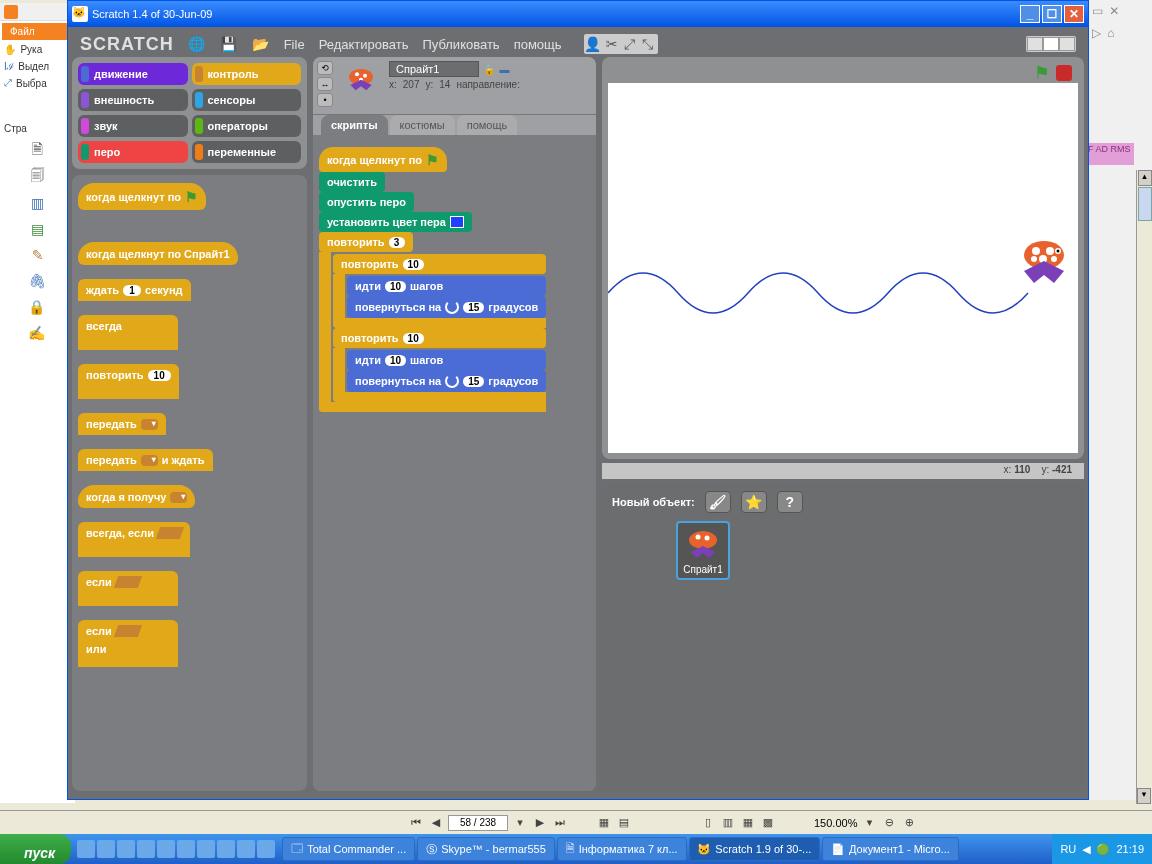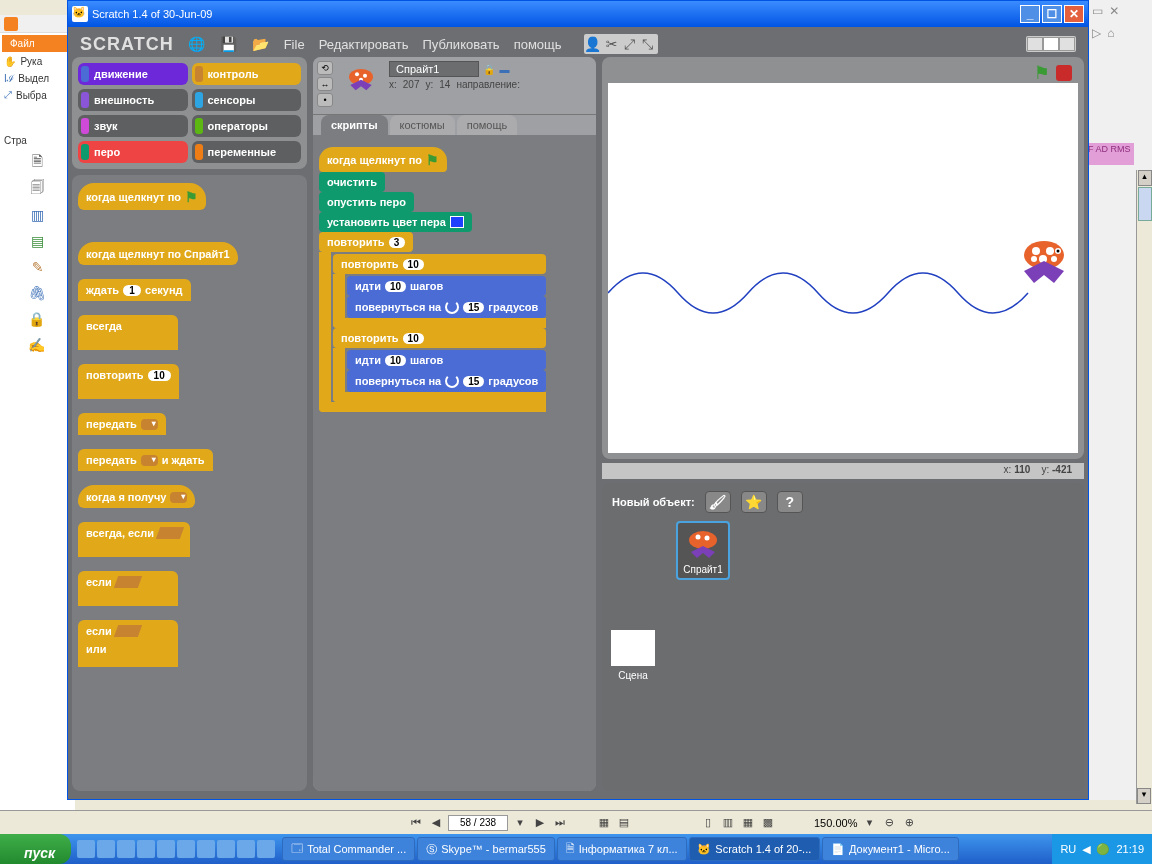--- a/index.html
+++ b/index.html
@@ -3,21 +3,21 @@
 <meta charset="utf-8">
 <style>
 * { box-sizing: border-box; margin: 0; padding: 0; font-family: Tahoma, Arial, sans-serif; }
 body { background: #ece9d8; width: 1152px; height: 864px; overflow: hidden; position: relative; }
 
 
 .bg-right { position:absolute; right:0; top:0; width:65px; height:800px; background:#f0f0f0; border-left:1px solid #ccc;}
 .bg-tab-pink {position:absolute; top:143px; right:18px; width:48px; height:22px; background:#e29ed6; font-size:9px; color:#903080; padding:2px; line-height:9px;}
 
 
-.left-dock { position:absolute; left:0; top:15px; width:75px; height:800px; background:#fff; }
+.left-dock { position:absolute; left:0; top:3px; width:75px; height:800px; background:#fff; }
 .left-dock .btn { display:flex; align-items:center; gap:4px; font-size:10px; color:#333; padding:2px 4px; white-space:nowrap; overflow:hidden;}
 .left-dock .filebtn{background:#f58220;color:#fff;font-size:10px;padding:3px 8px;margin:2px;}
 .left-dock .ic{width:22px;height:22px;display:flex;align-items:center;justify-content:center;font-size:14px;margin:4px auto;color:#555;}
 
 
 .scratch-window { position:absolute; left:67px; top:0; width:1022px; height:800px; background:#ece9d8; border:1px solid #0054e3;}
 .title-bar { height:26px; background:linear-gradient(to bottom,#3b8cff,#0054e3); display:flex; align-items:center; padding:0 4px; color:#fff; font-size:11px;}
 .title-bar .ti-icon{width:16px;height:16px;background:#fff;border-radius:2px;margin-right:4px;}
 .title-bar .win-controls{margin-left:auto;display:flex;gap:2px;}
 .title-bar .wc{width:20px;height:18px;border:1px solid #fff;background:#4f8fe6;display:flex;align-items:center;justify-content:center;font-size:12px;font-weight:bold;}
@@ -407,26 +407,20 @@
                   <svg viewBox="0 0 44 36">
                     <ellipse cx="22" cy="14" rx="14" ry="9" fill="#e8632c"></ellipse>
                     <circle cx="17" cy="11" r="2.5" fill="#fff"></circle>
                     <circle cx="26" cy="12" r="2.5" fill="#fff"></circle>
                     <path d="M10 26 L22 20 L34 26 L28 32 L22 27 L16 32 Z" fill="#7b3fb8"></path>
                   </svg>
                 </div>
               <span>Спрайт1</span>
             </div>
           </div>
-          <div style="position:relative;margin-top:50px;">
-            <div class="stage-thumb">
-              <div class="tbox"></div>
-              <span>Сцена</span>
-            </div>
-          </div>
         </div>
       </div>
     </div>
   </div>
 </div>
 
 <div class="vsb">
   <div class="arr">▴</div>
   <div class="thumb"></div>
   <div class="arr" style="position:absolute;bottom:0;">▾</div>
@@ -477,21 +471,21 @@
   <div class="tb-task">
       <span>Ⓢ</span>
       <span>Skype™ - bermar555</span>
     </div>
   <div class="tb-task">
       <span>🗎</span>
       <span>Інформатика 7 кл...</span>
     </div>
   <div class="tb-task active">
       <span>🐱</span>
-      <span>Scratch 1.4 of 20-...</span>
+      <span>Scratch 1.9 of 30-...</span>
     </div>
   <div class="tb-task">
       <span>📄</span>
       <span>Документ1 - Micro...</span>
     </div>
   <div class="tb-tray">
     <span>RU</span>
     <span>◀</span>
     <span>🟢</span>
     <span>21:19</span>

